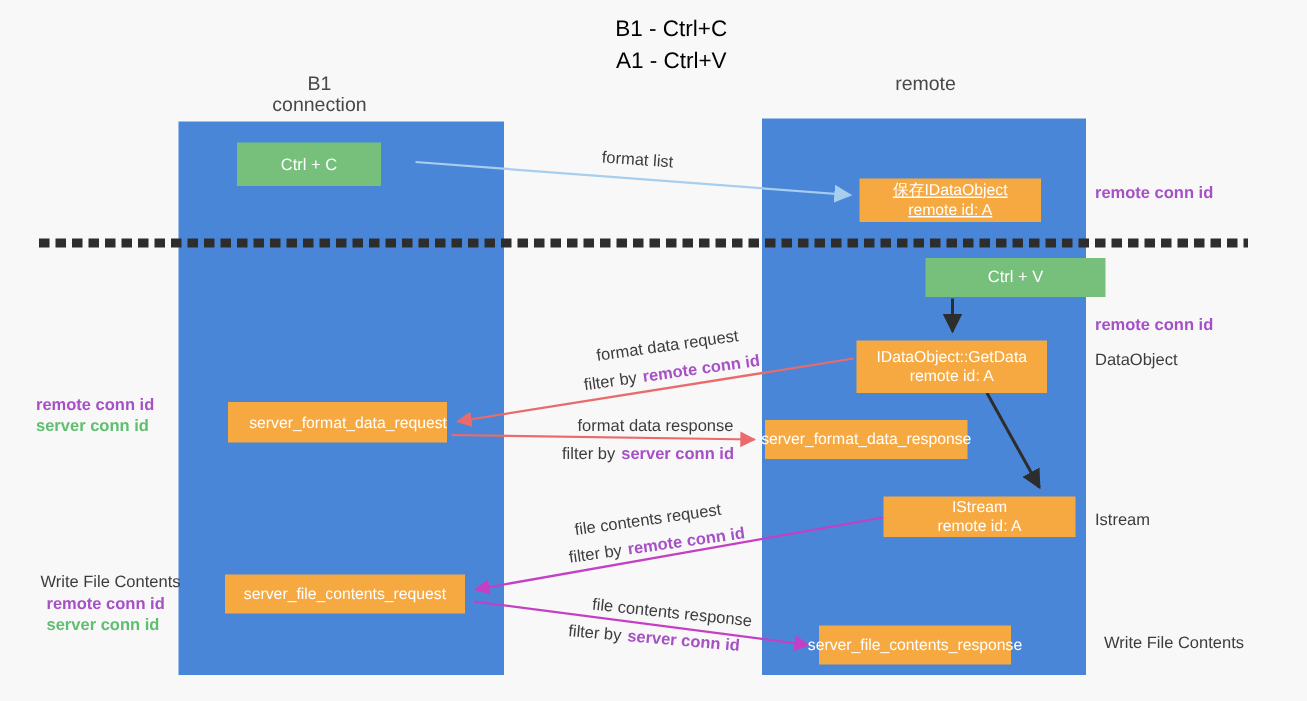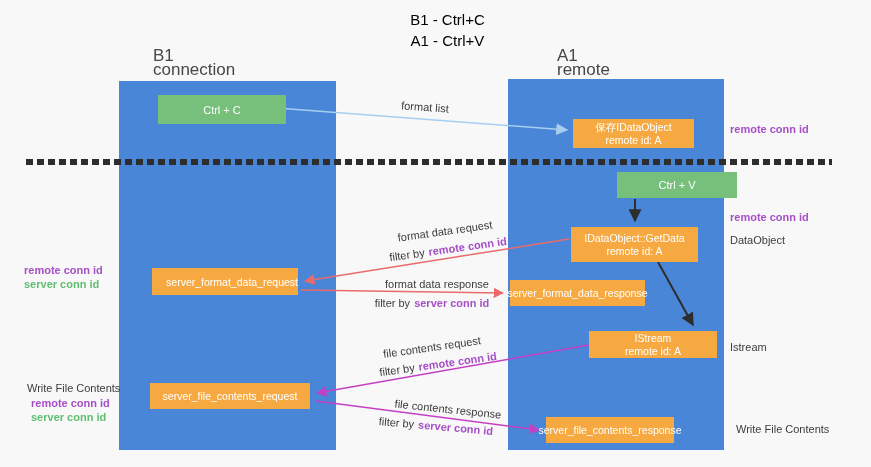--- a/index.html
+++ b/index.html
@@ -3,21 +3,21 @@
 <meta charset="utf-8">
 <style>
   html,body { margin:0; padding:0; }
   body { font-family:"Liberation Sans","DejaVu Sans",sans-serif; background:#f8f8f9; }
   #stage { position:relative; width:871px; height:467px; background:#f8f8f9; overflow:hidden; }
 
   .title { position:absolute; left:12px; top:9px; width:871px; text-align:center;
            font-size:15px; line-height:21px; color:#000000; z-index:4; }
 
   .lane { position:absolute; background:#4a86d8; z-index:1; }
-  .lane-header { position:absolute; text-align:left; font-size:17px; line-height:14px;
+  .lane-header { position:absolute; text-align:center; font-size:13px; line-height:14px;
                  color:#474747; z-index:4; white-space:nowrap; }
 
   svg.wires { position:absolute; left:0; top:0; z-index:2; }
 
   .box { position:absolute; display:flex; align-items:center; justify-content:center;
          color:#ffffff; text-align:center; z-index:3; font-size:11px; white-space:nowrap; }
   .box.orange { background:#f7a941; }
   .box.green  { background:#76c07c; }
   .box.twoline { flex-direction:column; line-height:13px; font-size:10.5px; }
   .box.longname { font-size:10.5px; }
@@ -38,21 +38,20 @@
   <div class="title">
     <div>B1 - Ctrl+C</div>
     <div>A1 - Ctrl+V</div>
   </div>
 
   <div class="lane-header" style="left:153px; top:49px; width:120px;">
     <div>B1</div>
     <div>connection</div>
   </div>
   <div class="lane-header" style="left:557px; top:49px; width:120px;">
-    <div>A1</div>
     <div>remote</div>
   </div>
 
   <div class="lane" style="left:119px; top:81px; width:217px; height:369px;"></div>
   <div class="lane" style="left:508px; top:79px; width:216px; height:371px;"></div>
 
   <svg class="wires" width="871" height="467" viewBox="0 0 871 467">
     <defs>
       <marker id="ah-lb" viewBox="0 0 10 10" refX="9" refY="5" markerWidth="8" markerHeight="8" orient="auto">
         <path d="M0,0 L10,5 L0,10 z" fill="#a7ceef"></path>
@@ -78,25 +77,25 @@
 
     <line x1="569" y1="239" x2="305" y2="281" stroke="#e96b6b" stroke-width="1.5" marker-end="url(#ah-rd)"></line>
 
     <line x1="301" y1="290" x2="503" y2="293" stroke="#e96b6b" stroke-width="1.5" marker-end="url(#ah-rd)"></line>
 
     <line x1="589" y1="345" x2="317" y2="393" stroke="#c53fc5" stroke-width="1.5" marker-end="url(#ah-mg)"></line>
 
     <line x1="316" y1="401" x2="539" y2="430" stroke="#c53fc5" stroke-width="1.5" marker-end="url(#ah-mg)"></line>
   </svg>
 
-  <div class="box green" style="left:158px; top:95px; width:128px; height:29px;">
+  <div class="box green" style="left:158px; top:95px; width:96px; height:29px;">
     <span>Ctrl + C</span>
   </div>
 
-  <div class="box orange twoline" style="left:573px; top:119px; width:121px; height:29px;">
+  <div class="box orange twoline" style="left:573px; top:119px; width:121px; height:29px;text-decoration:underline;">
     <div>保存IDataObject</div>
     <div>remote id: A</div>
   </div>
 
   <div class="box green" style="left:575px; top:172px; width:120px; height:26px;margin-left:42px;">
     <span>Ctrl + V</span>
   </div>
 
   <div class="box orange twoline" style="left:571px; top:227px; width:127px; height:35px;">
     <div>IDataObject::GetData</div>

